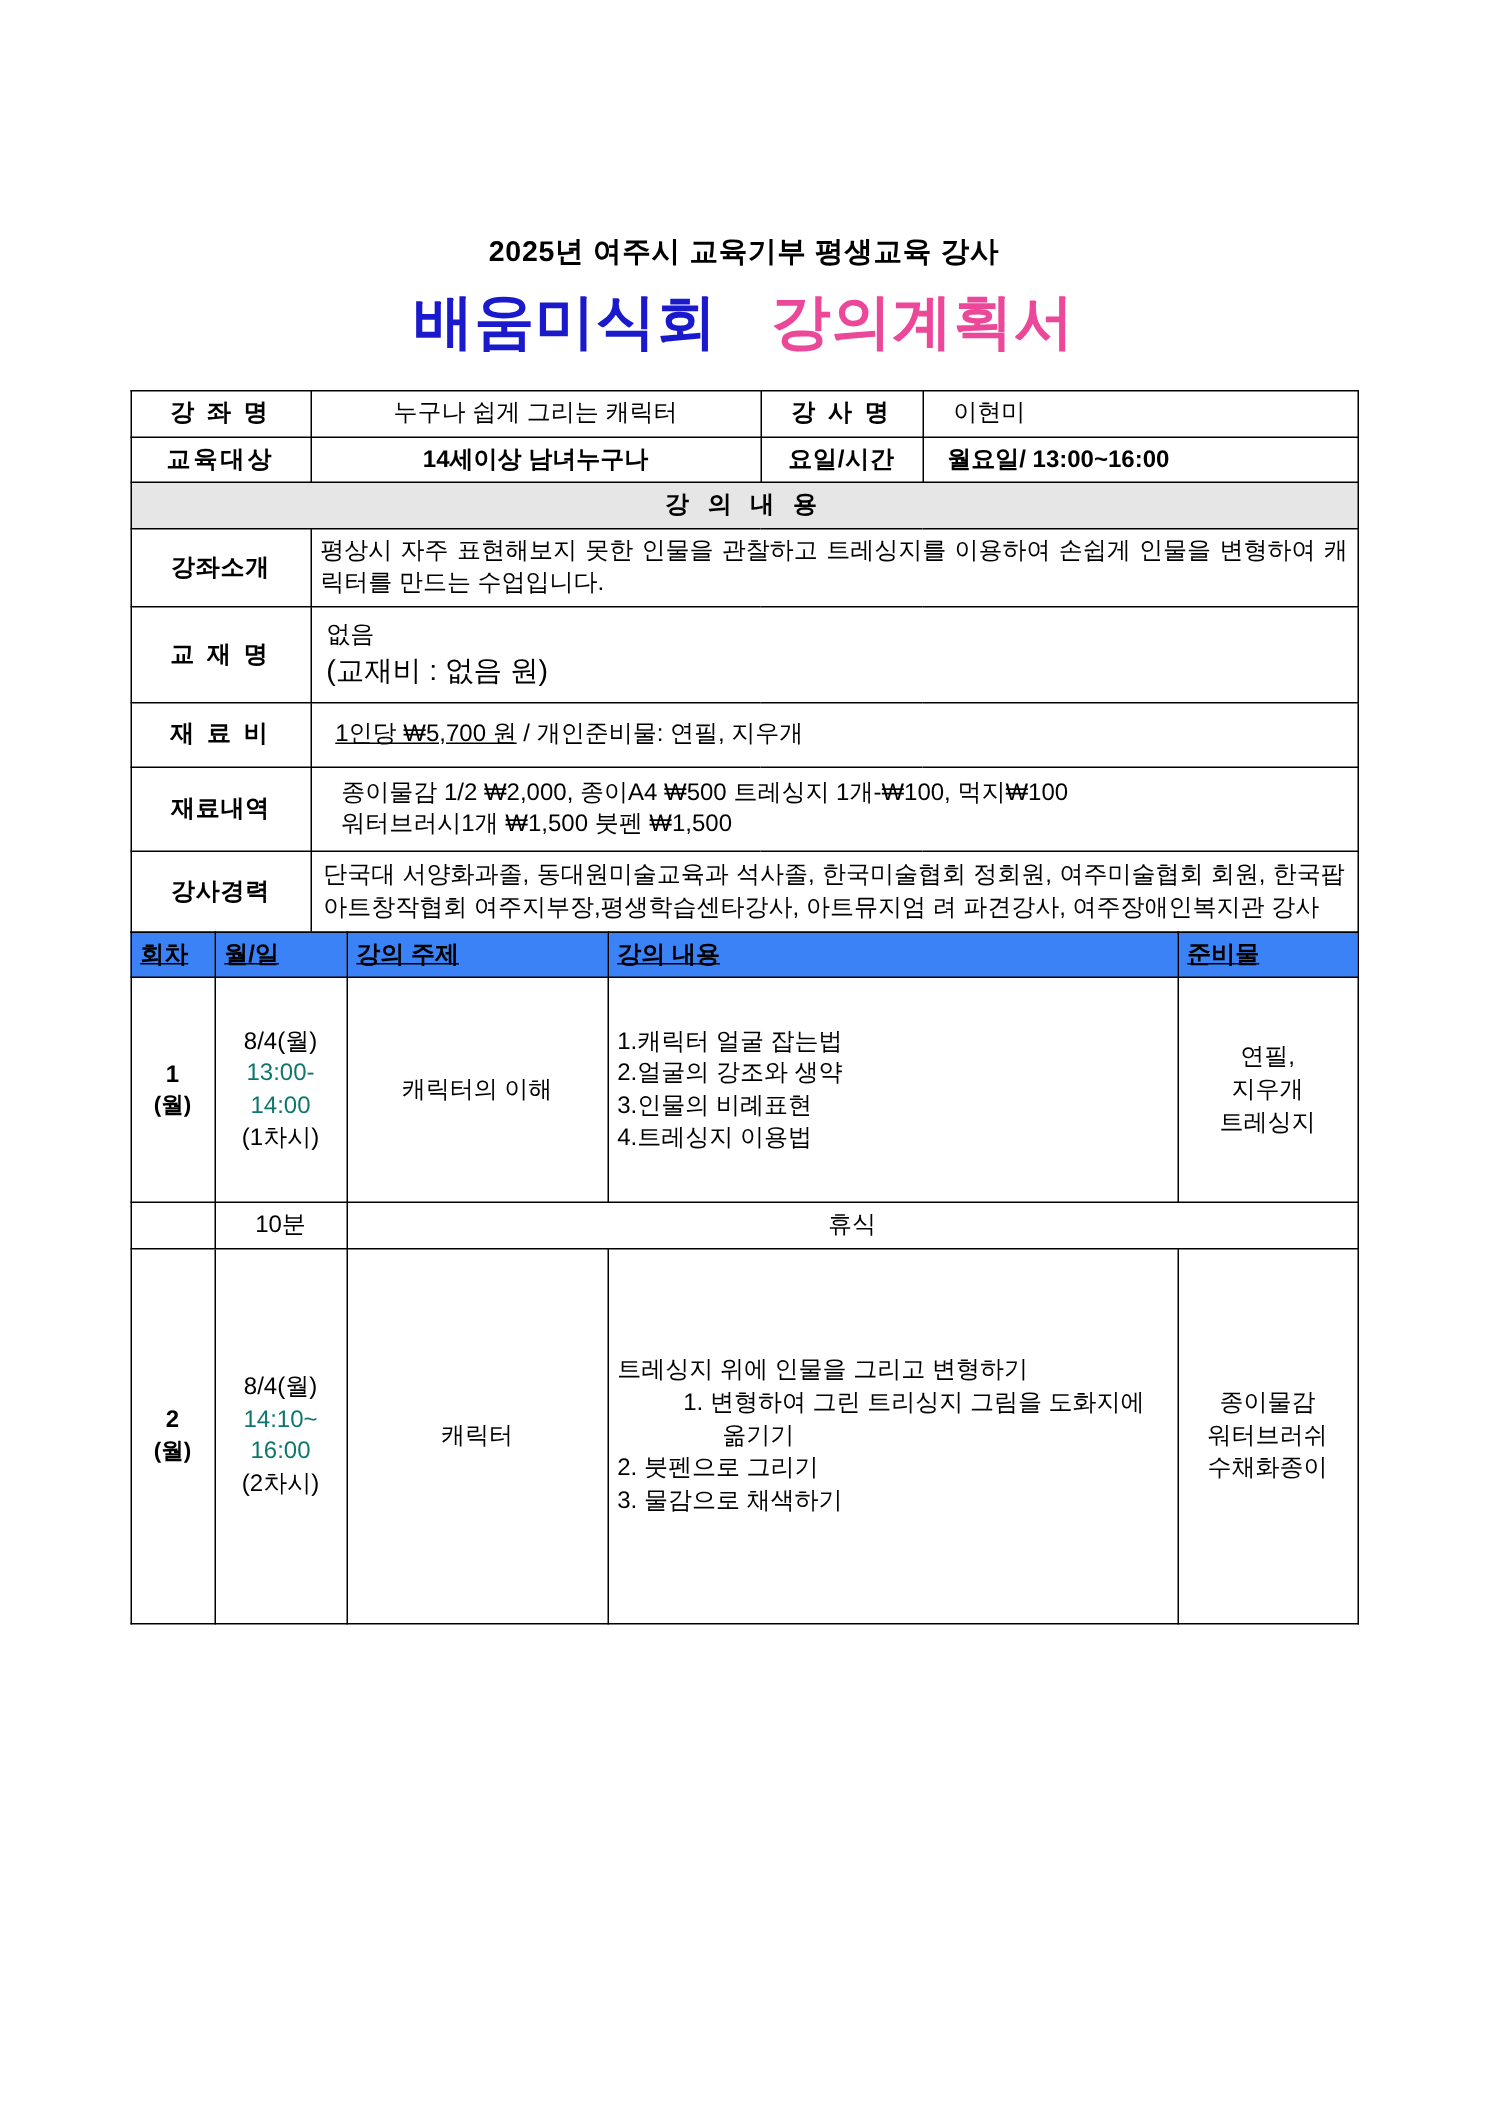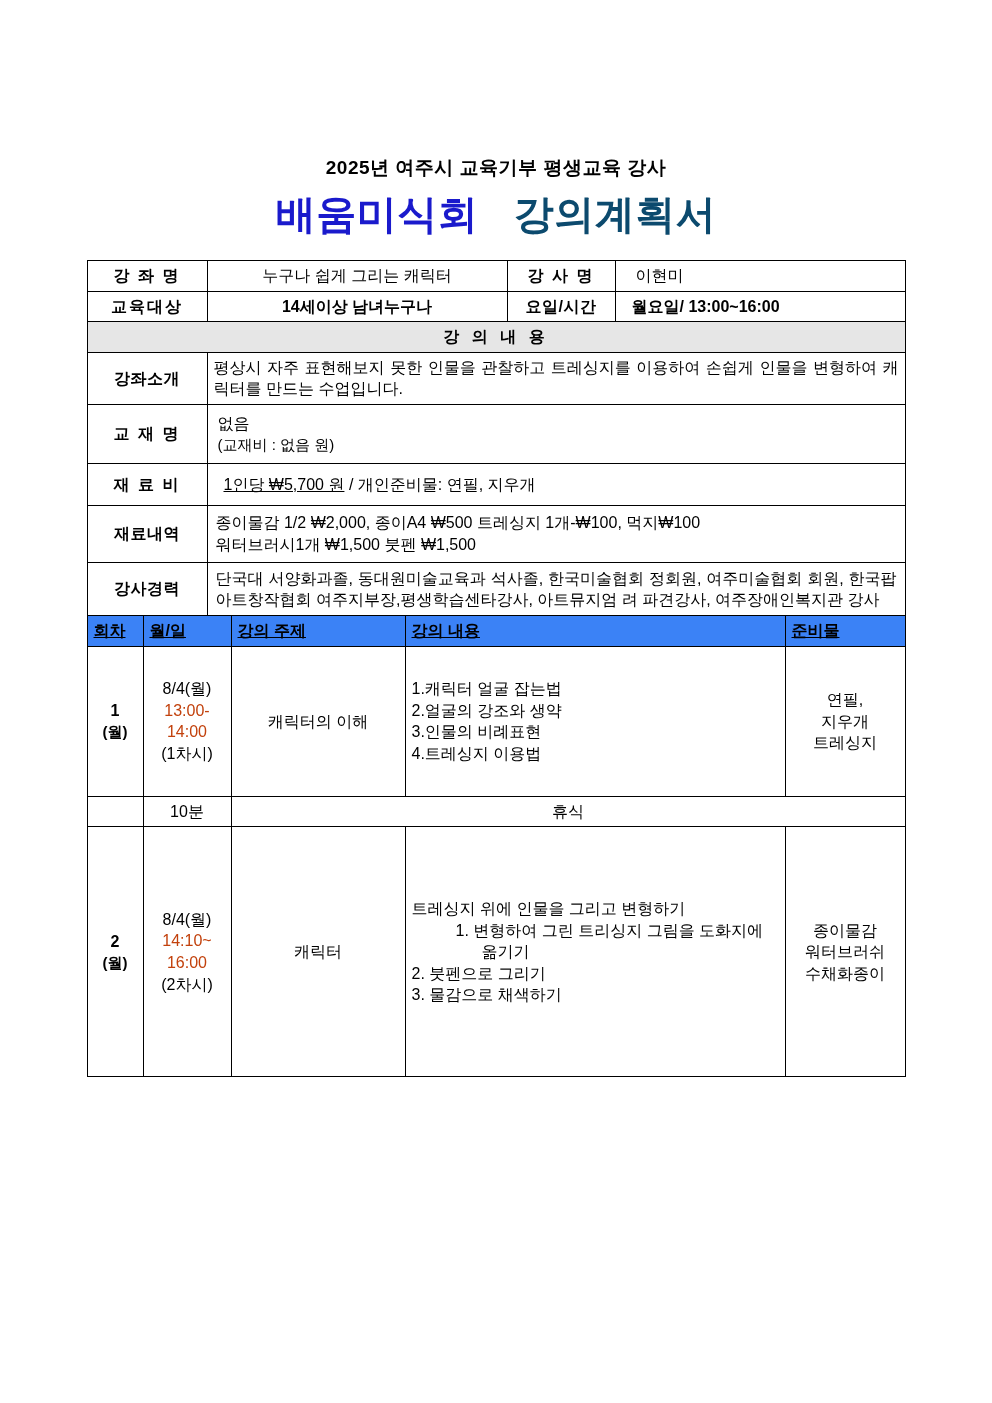--- a/index.html
+++ b/index.html
@@ -34,21 +34,21 @@
   .header-title {
     font-size: 40px;
     font-weight: bold;
     margin-top: 6px;
     letter-spacing: 0.5px;
   }
   .header-title .blue {
     color: #1a1acc;
   }
   .header-title .black {
-    color: #0c4a6e;
+    color: #ec4899;
     margin-left: 24px;
   }
   table.doc {
     border-collapse: collapse;
     margin: 18px auto 0 auto;
     width: 818px;
     table-layout: fixed;
   }
   table.doc td, table.doc th {
     border: 1.5px solid #000000;
@@ -105,21 +105,21 @@
   .u {
     text-decoration: underline;
   }
   .fee-line {
     display: flex;
     justify-content: space-between;
     align-items: baseline;
     flex-direction: column;
   }
   .fee-right {
-    font-size: 15px;
+    font-size: 19px;
     white-space: nowrap;
   }
   .sched-head td {
     background: #3b82f6;
     font-weight: bold;
     font-size: 18px;
     padding: 14px 2px;
     text-decoration: underline;
   }
   .cell-center {
@@ -131,21 +131,21 @@
     font-size: 17px;
     font-weight: bold;
     line-height: 1.8;
   }
   .cell-date {
     text-align: center;
     font-size: 15.5px;
     line-height: 1.9;
   }
   .time-blue {
-    color: #c2410c;
+    color: #0f766e;
   }
   .cell-content {
     text-align: left;
     font-size: 16px;
     line-height: 1.65;
     padding-left: 14px;
   }
   .cell-prep {
     text-align: center;
     font-size: 15.5px;
@@ -218,21 +218,21 @@
         </td>
       </tr>
       <tr>
         <td class="lbl">재 료 비</td>
         <td colspan="3" class="val-l" style="padding:10px 10px 10px 16px;">
           <span class="u">1인당  ₩5,700 원</span><span> / 개인준비물: 연필, 지우개</span>
         </td>
       </tr>
       <tr>
         <td class="lbl-narrow">재료내역</td>
-        <td colspan="3" class="small" style="padding:6px 8px;">
+        <td colspan="3" class="small" style="padding:6px 20px;">
           <div>종이물감 1/2  ₩2,000, 종이A4 ₩500   트레싱지 1개-₩100, 먹지₩100</div>
           <div>워터브러시1개  ₩1,500 붓펜 ₩1,500</div>
         </td>
       </tr>
       <tr>
         <td class="lbl-narrow">강사경력</td>
         <td colspan="3" class="small" style="text-align:justify;padding:5px 8px;">단국대 서양화과졸, 동대원미술교육과 석사졸, 한국미술협회 정회원, 여주미술협회 회원, 한국팝아트창작협회 여주지부장,평생학습센타강사, 아트뮤지엄 려 파견강사, 여주장애인복지관 강사</td>
       </tr>
     </tbody>
   </table>

